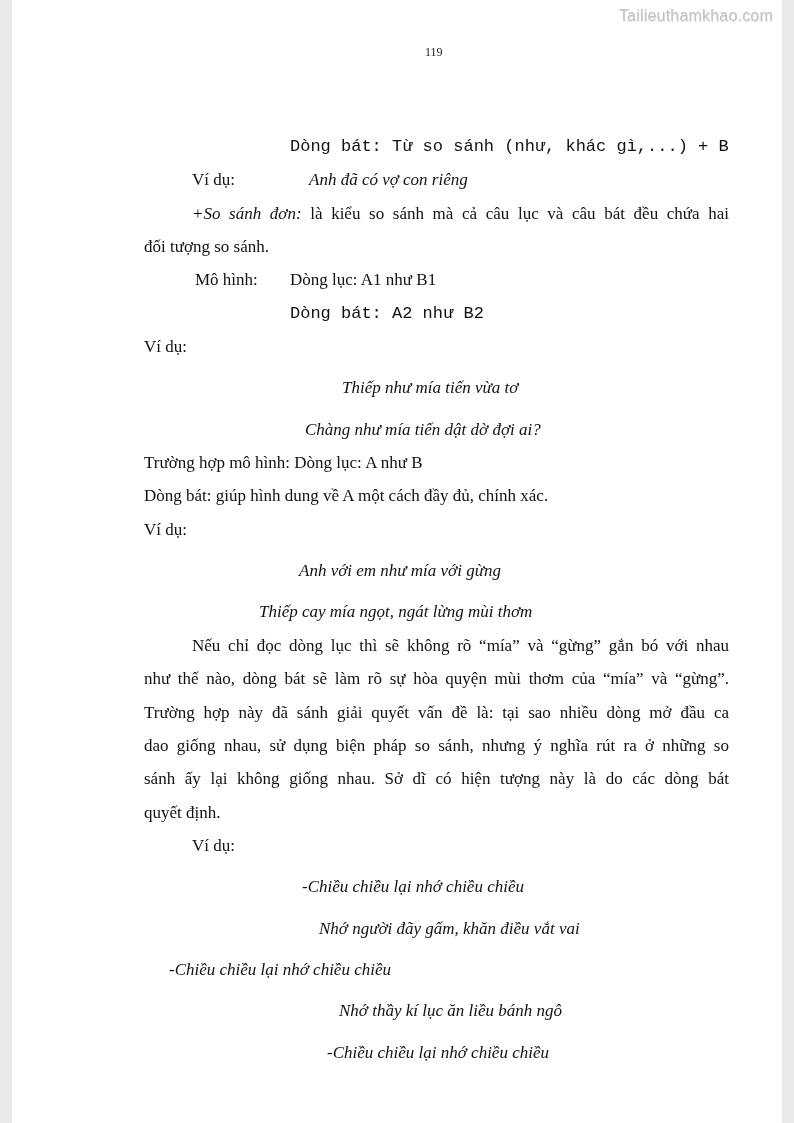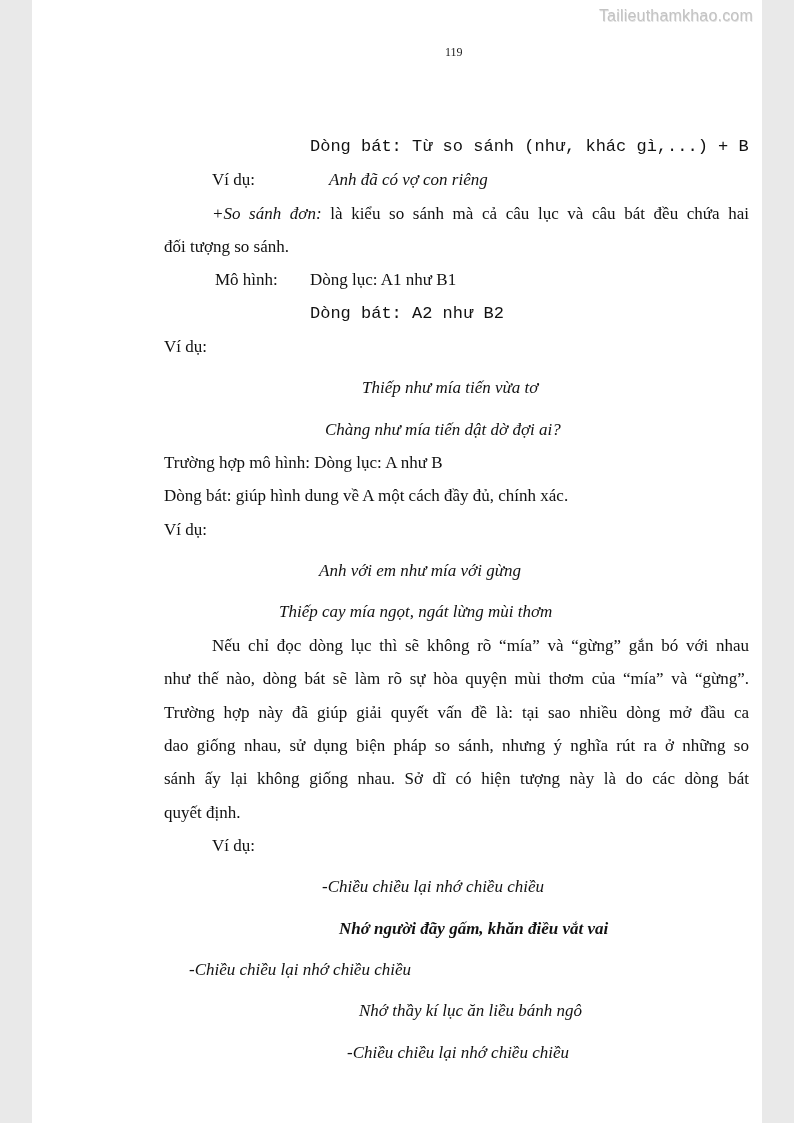--- a/index.html
+++ b/index.html
@@ -4,20 +4,21 @@
 <style>
   html,body { margin:0; padding:0; background:#e9e9e9; }
   .page {
     position:relative;
     width:730px; height:1123px;
     margin:0 auto;
     background:#ffffff;
     font-family:"Liberation Serif","DejaVu Serif",serif;
     color:#111;
     overflow:hidden;
+    padding-left:40px;
   }
   .watermark {
     position:absolute; top:7px; right:9px;
     font-family:"Liberation Sans","DejaVu Sans",sans-serif;
     font-size:16px; color:#c3c3c3;
     text-shadow:0.5px 0.5px 0 #e2e2e2;
     letter-spacing:0.2px;
   }
   .pagenum {
     position:absolute; top:45px; left:413px;
@@ -35,21 +36,21 @@
   .lbl-vidu1 { display:inline-block; margin-left:48px; width:117px; }
   .lbl-mohinh { display:inline-block; margin-left:51px; width:95px; }
   .pl146 { padding-left:146px;font-family:Liberation Mono, monospace; }
   .pl125 { padding-left:125px; }
   .pl198 { padding-left:198px; }
   .pl161 { padding-left:161px; }
   .pl155 { padding-left:155px; }
   .pl115 { padding-left:115px; }
   .pl48  { padding-left:48px; }
   .pl158 { padding-left:158px; }
-  .pl175 { padding-left:175px;font-weight:bold; }
+  .pl175 { padding-left:175px; }
   .pl25  { padding-left:25px; }
   .pl195 { padding-left:195px; }
   .pl183 { padding-left:183px; }
 </style>
 </head>
 <body>
 
 <div class="page">
 
   <div class="watermark">Tailieuthamkhao.com</div>
@@ -77,21 +78,21 @@
     <div class="line">Trường hợp mô hình: Dòng lục: A như B</div>
     <div class="line">Dòng bát: giúp hình dung về A một cách đầy đủ, chính xác.</div>
 
     <div class="line">Ví dụ:</div>
 
     <div class="line pl155 it">Anh với em như mía với gừng</div>
     <div class="line pl115 it">Thiếp cay mía ngọt, ngát lừng mùi thơm</div>
 
     <div class="jline indent1">Nếu chỉ đọc dòng lục thì sẽ không rõ “mía” và “gừng” gắn bó với nhau</div>
     <div class="jline">như thế nào, dòng bát sẽ làm rõ sự hòa quyện mùi thơm của “mía” và “gừng”.</div>
-    <div class="jline">Trường hợp này đã giúp giải quyết vấn đề là: tại sao nhiều dòng mở đầu ca</div>
+    <div class="jline">Trường hợp này đã sánh giải quyết vấn đề là: tại sao nhiều dòng mở đầu ca</div>
     <div class="jline">dao giống nhau, sử dụng biện pháp so sánh, nhưng ý nghĩa rút ra ở những so</div>
     <div class="jline">sánh ấy lại không giống nhau. Sở dĩ có hiện tượng này là do các dòng bát</div>
     <div class="line jline-end">quyết định.</div>
 
     <div class="line pl48">Ví dụ:</div>
 
     <div class="line pl158 it">-Chiều chiều lại nhớ chiều chiều</div>
     <div class="line pl175 it">Nhớ người đãy gấm, khăn điều vắt vai</div>
 
     <div class="line pl25 it">-Chiều chiều lại nhớ chiều chiều</div>

